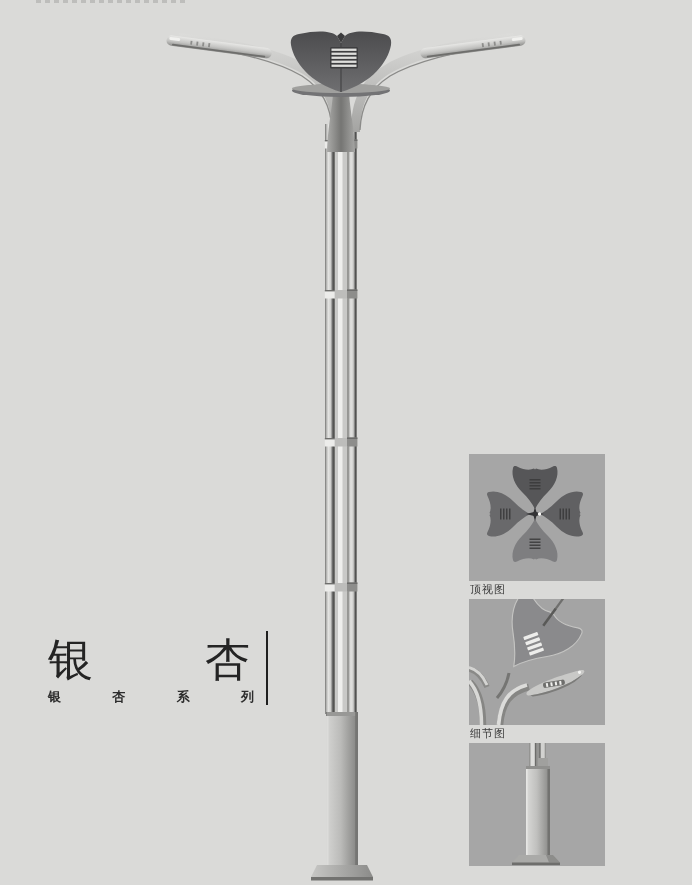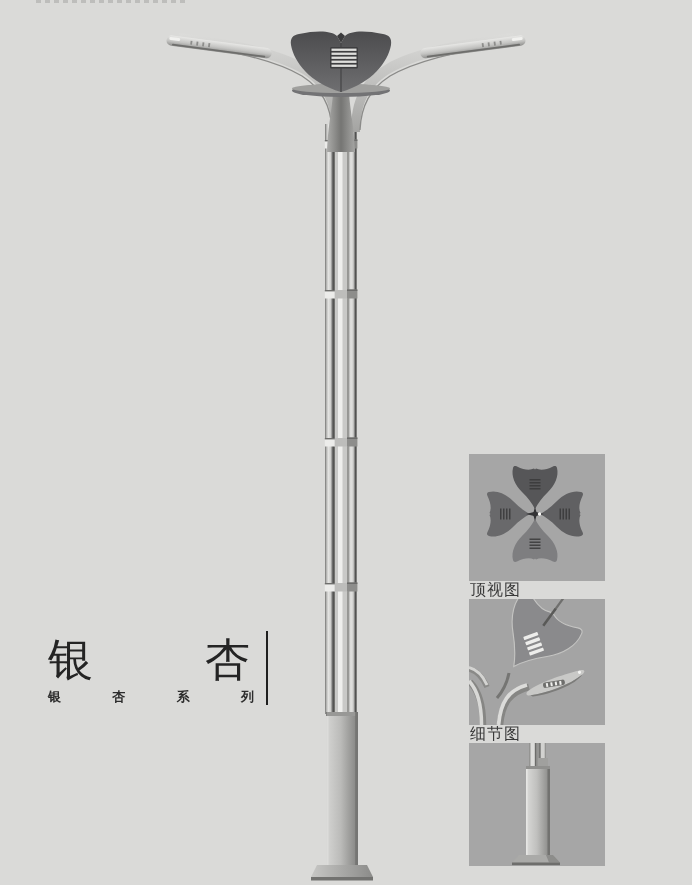--- a/index.html
+++ b/index.html
@@ -28,22 +28,22 @@
   .title-series {
     position:absolute; left:48px; top:690px; width:206px;
     display:flex; justify-content:space-between;
     font-size:13px; line-height:1; color:#2c2c2c; font-weight:600;
   }
 
   
   .thumb-col { position:absolute; left:469px; top:454px; width:136px; }
   .thumb-fig { display:block; }
   .thumb-label {
-    font-size:16px; line-height:12px; color:#3a3a3a;
-    margin:3px 0 3px 1px; letter-spacing:1px; min-height:12px;
+    font-size:11px; line-height:12px; color:#3a3a3a;
+    margin:3px 0 3px 1px; letter-spacing:1px; min-height:12px;font-family:Liberation Mono, monospace;
   }
 </style>
 </head>
 <body>
 
 <div class="page">
 
   <div class="top-crop"></div>
 
   <svg class="lamp-svg" width="692" height="885" viewBox="0 0 692 885" aria-hidden="true">

